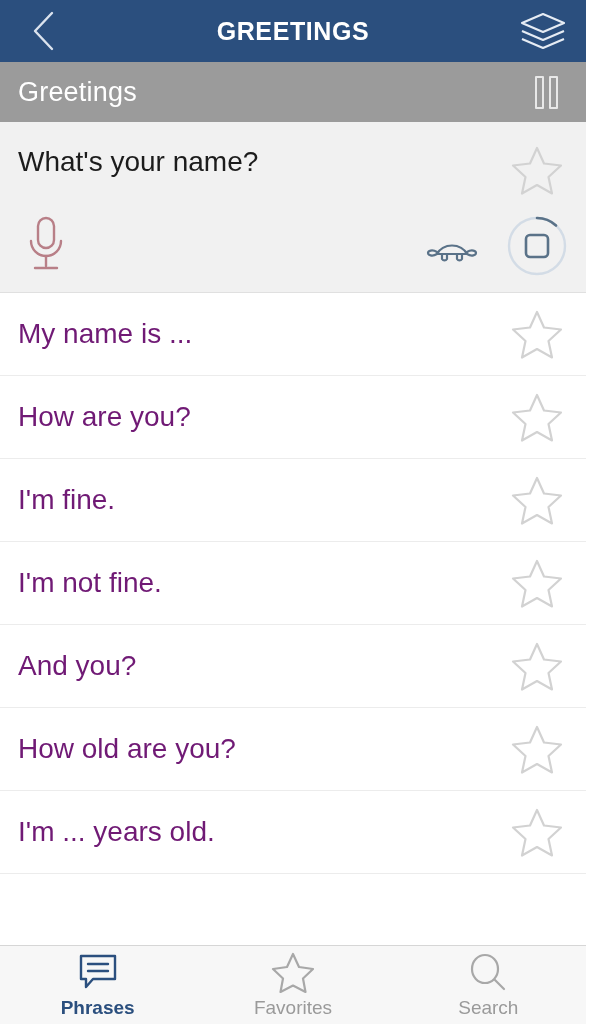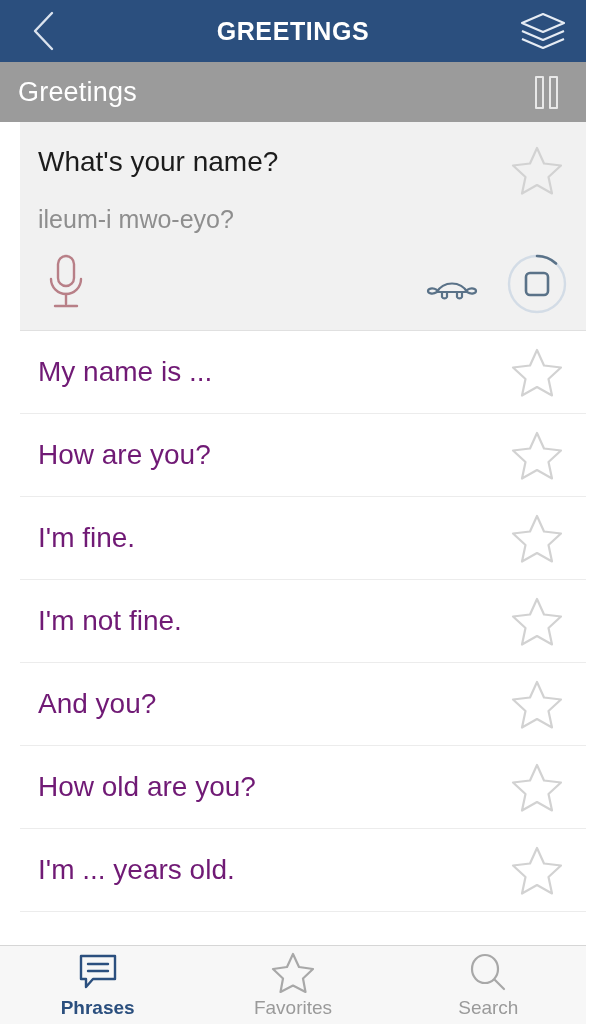--- a/index.html
+++ b/index.html
@@ -65,21 +65,20 @@
     width:9px; height:33px;
     border:2px solid #e8e8e8;
     border-radius:1px;
   }
 
   
   .list {
     flex:1 1 auto;
     background:#ffffff;
     overflow:hidden;
-    margin-left:20px;
   }
 
   
   .card {
     background:#f1f1f1;
     padding:22px 18px 14px 18px;
     position:relative;
     border-bottom:1px solid #e0e0e0;
   }
   .card-head {
@@ -196,21 +195,20 @@
 
     <div class="card">
       <div class="card-head">
         <div class="card-phrase">What's your name?</div>
         <div class="star-btn">
           <svg width="54" height="52" viewBox="0 0 54 52">
             <polygon points="27,4 34,19.5 51,21.5 38.5,33 42,49.5 27,41 12,49.5 15.5,33 3,21.5 20,19.5" fill="none" stroke="#d2d2d2" stroke-width="2.2" stroke-linejoin="round"></polygon>
           </svg>
         </div>
       </div>
-      <div class="card-translit">ileum-i mwo-eyo?</div>
 
       <div class="card-actions">
         <div class="mic-btn">
           <svg width="44" height="62" viewBox="0 0 44 62">
             <g fill="none" stroke="#b87f87" stroke-width="2.4" stroke-linecap="round">
               <rect x="14" y="5" width="16" height="30" rx="8"></rect>
               <path d="M7 28 a15 15 0 0 0 30 0"></path>
               <line x1="22" y1="43" x2="22" y2="53"></line>
               <line x1="11" y1="55" x2="33" y2="55"></line>
             </g>

